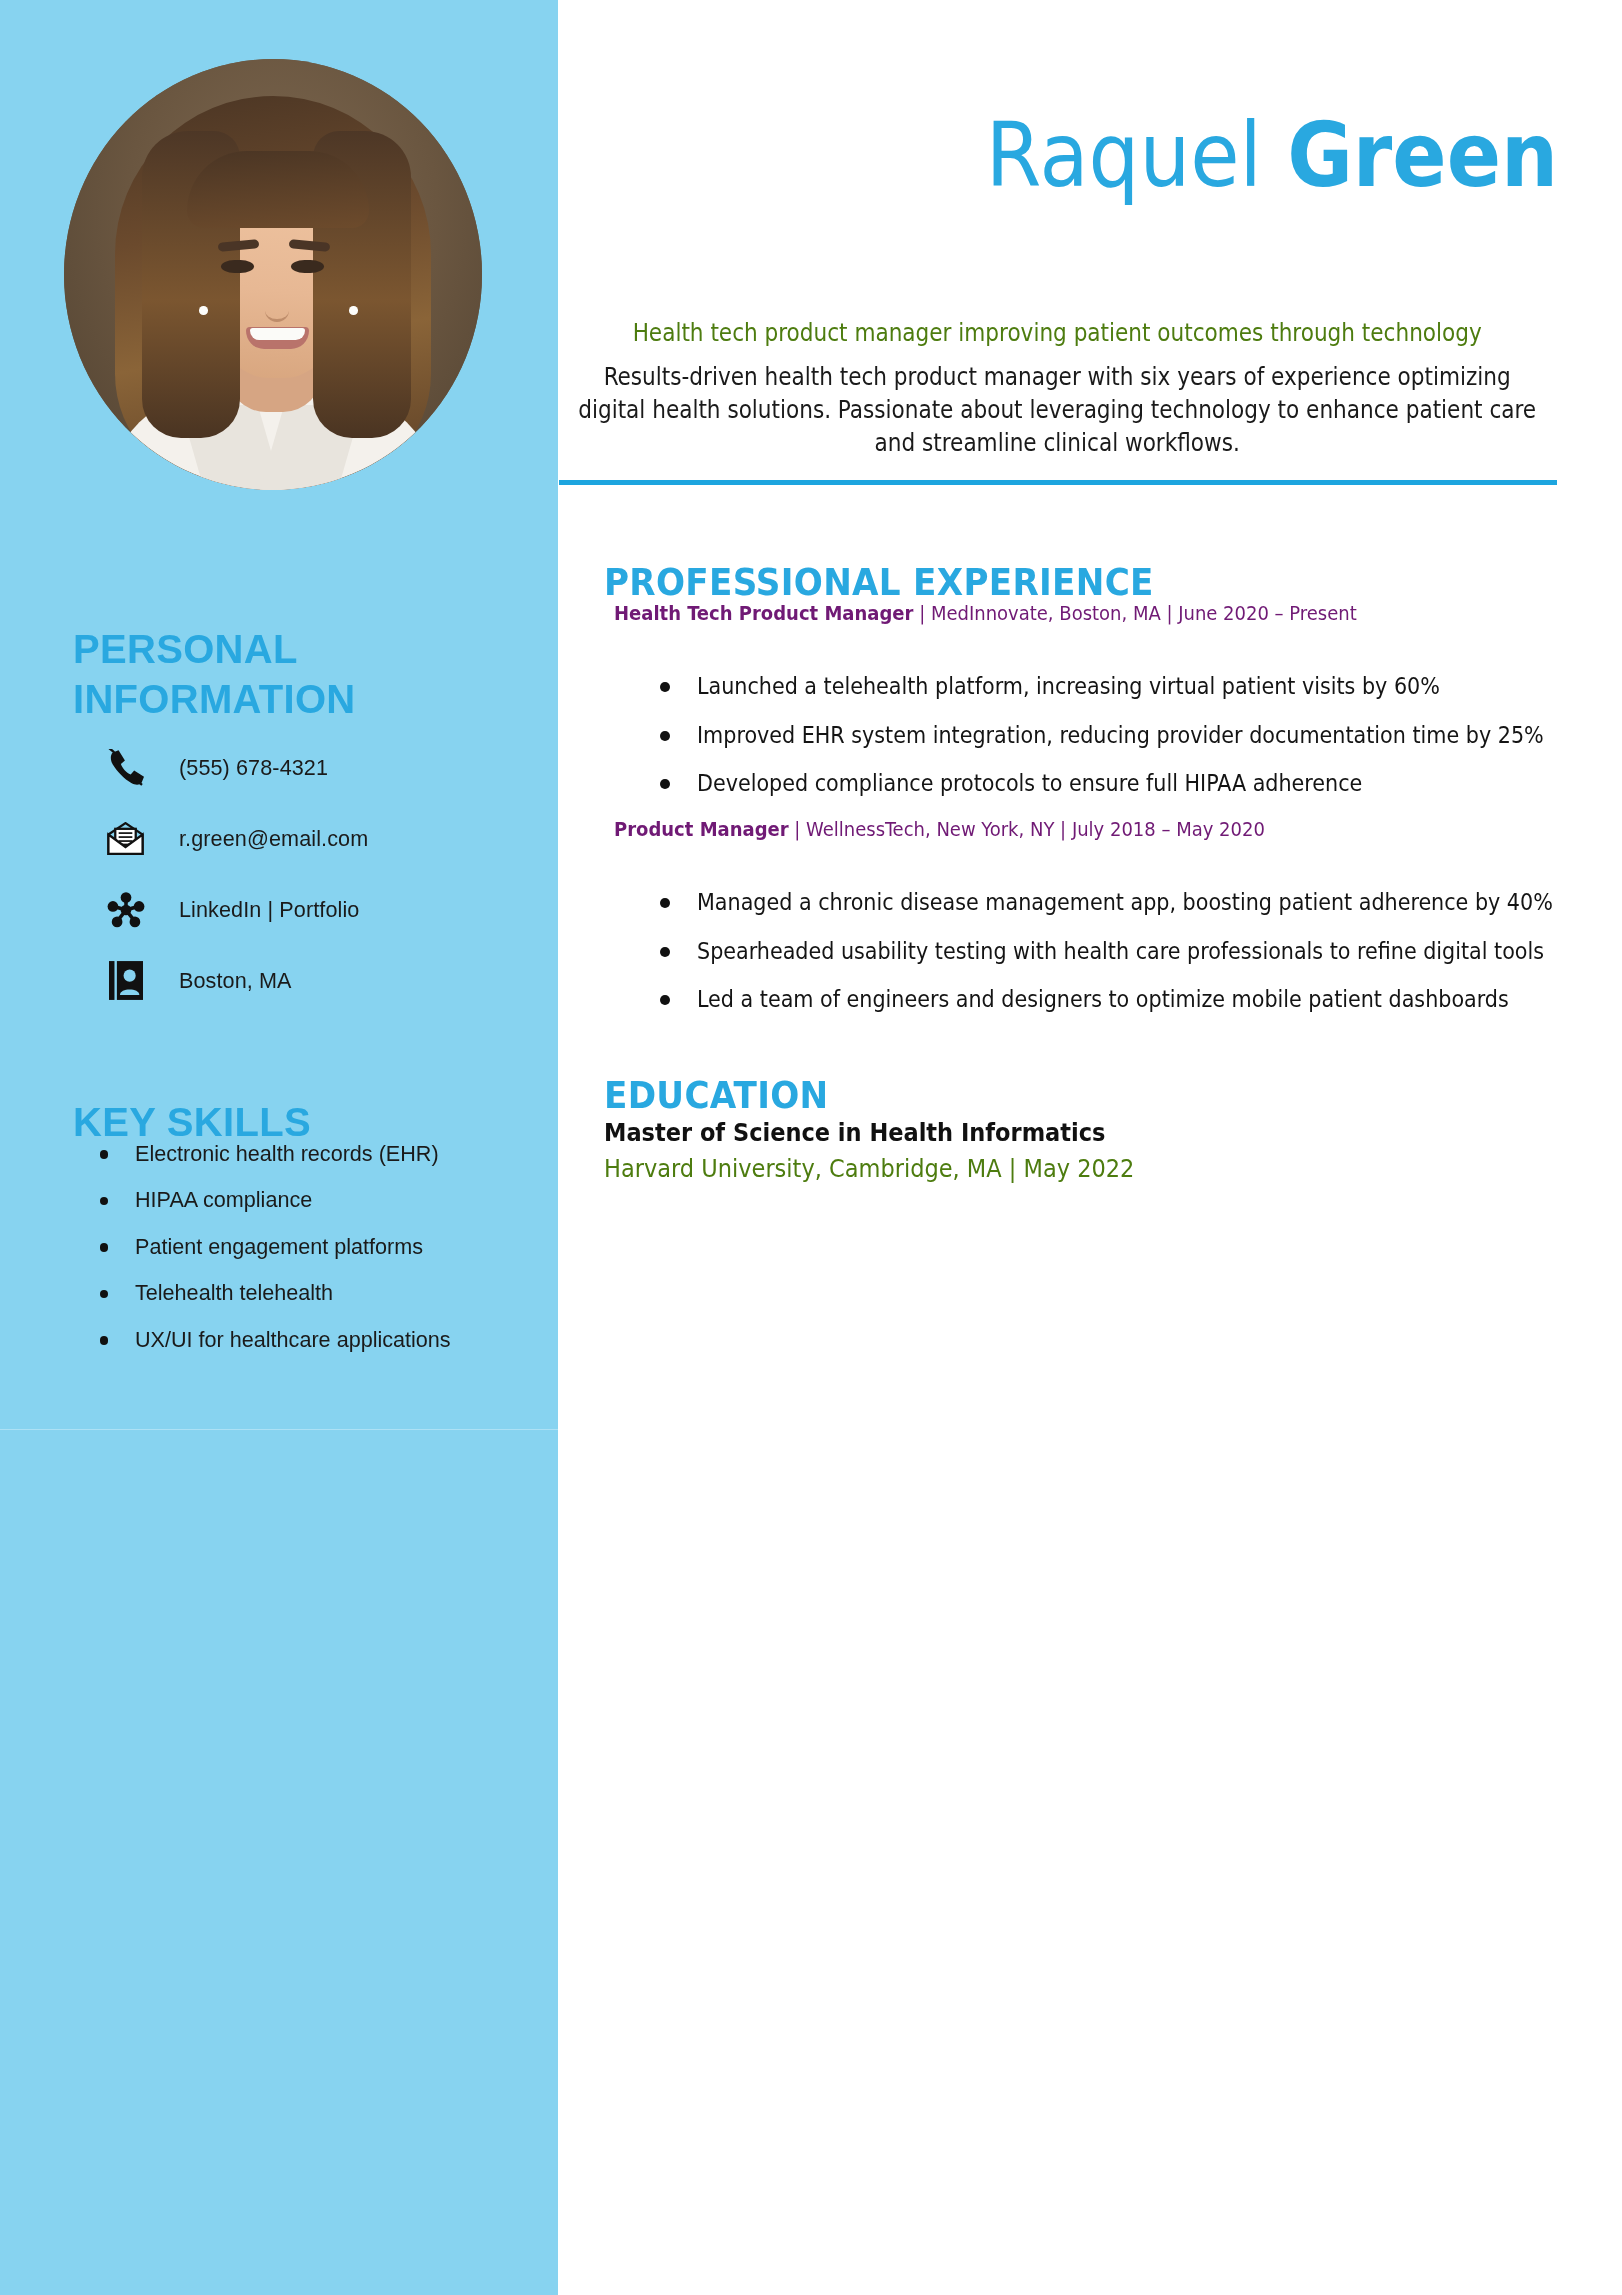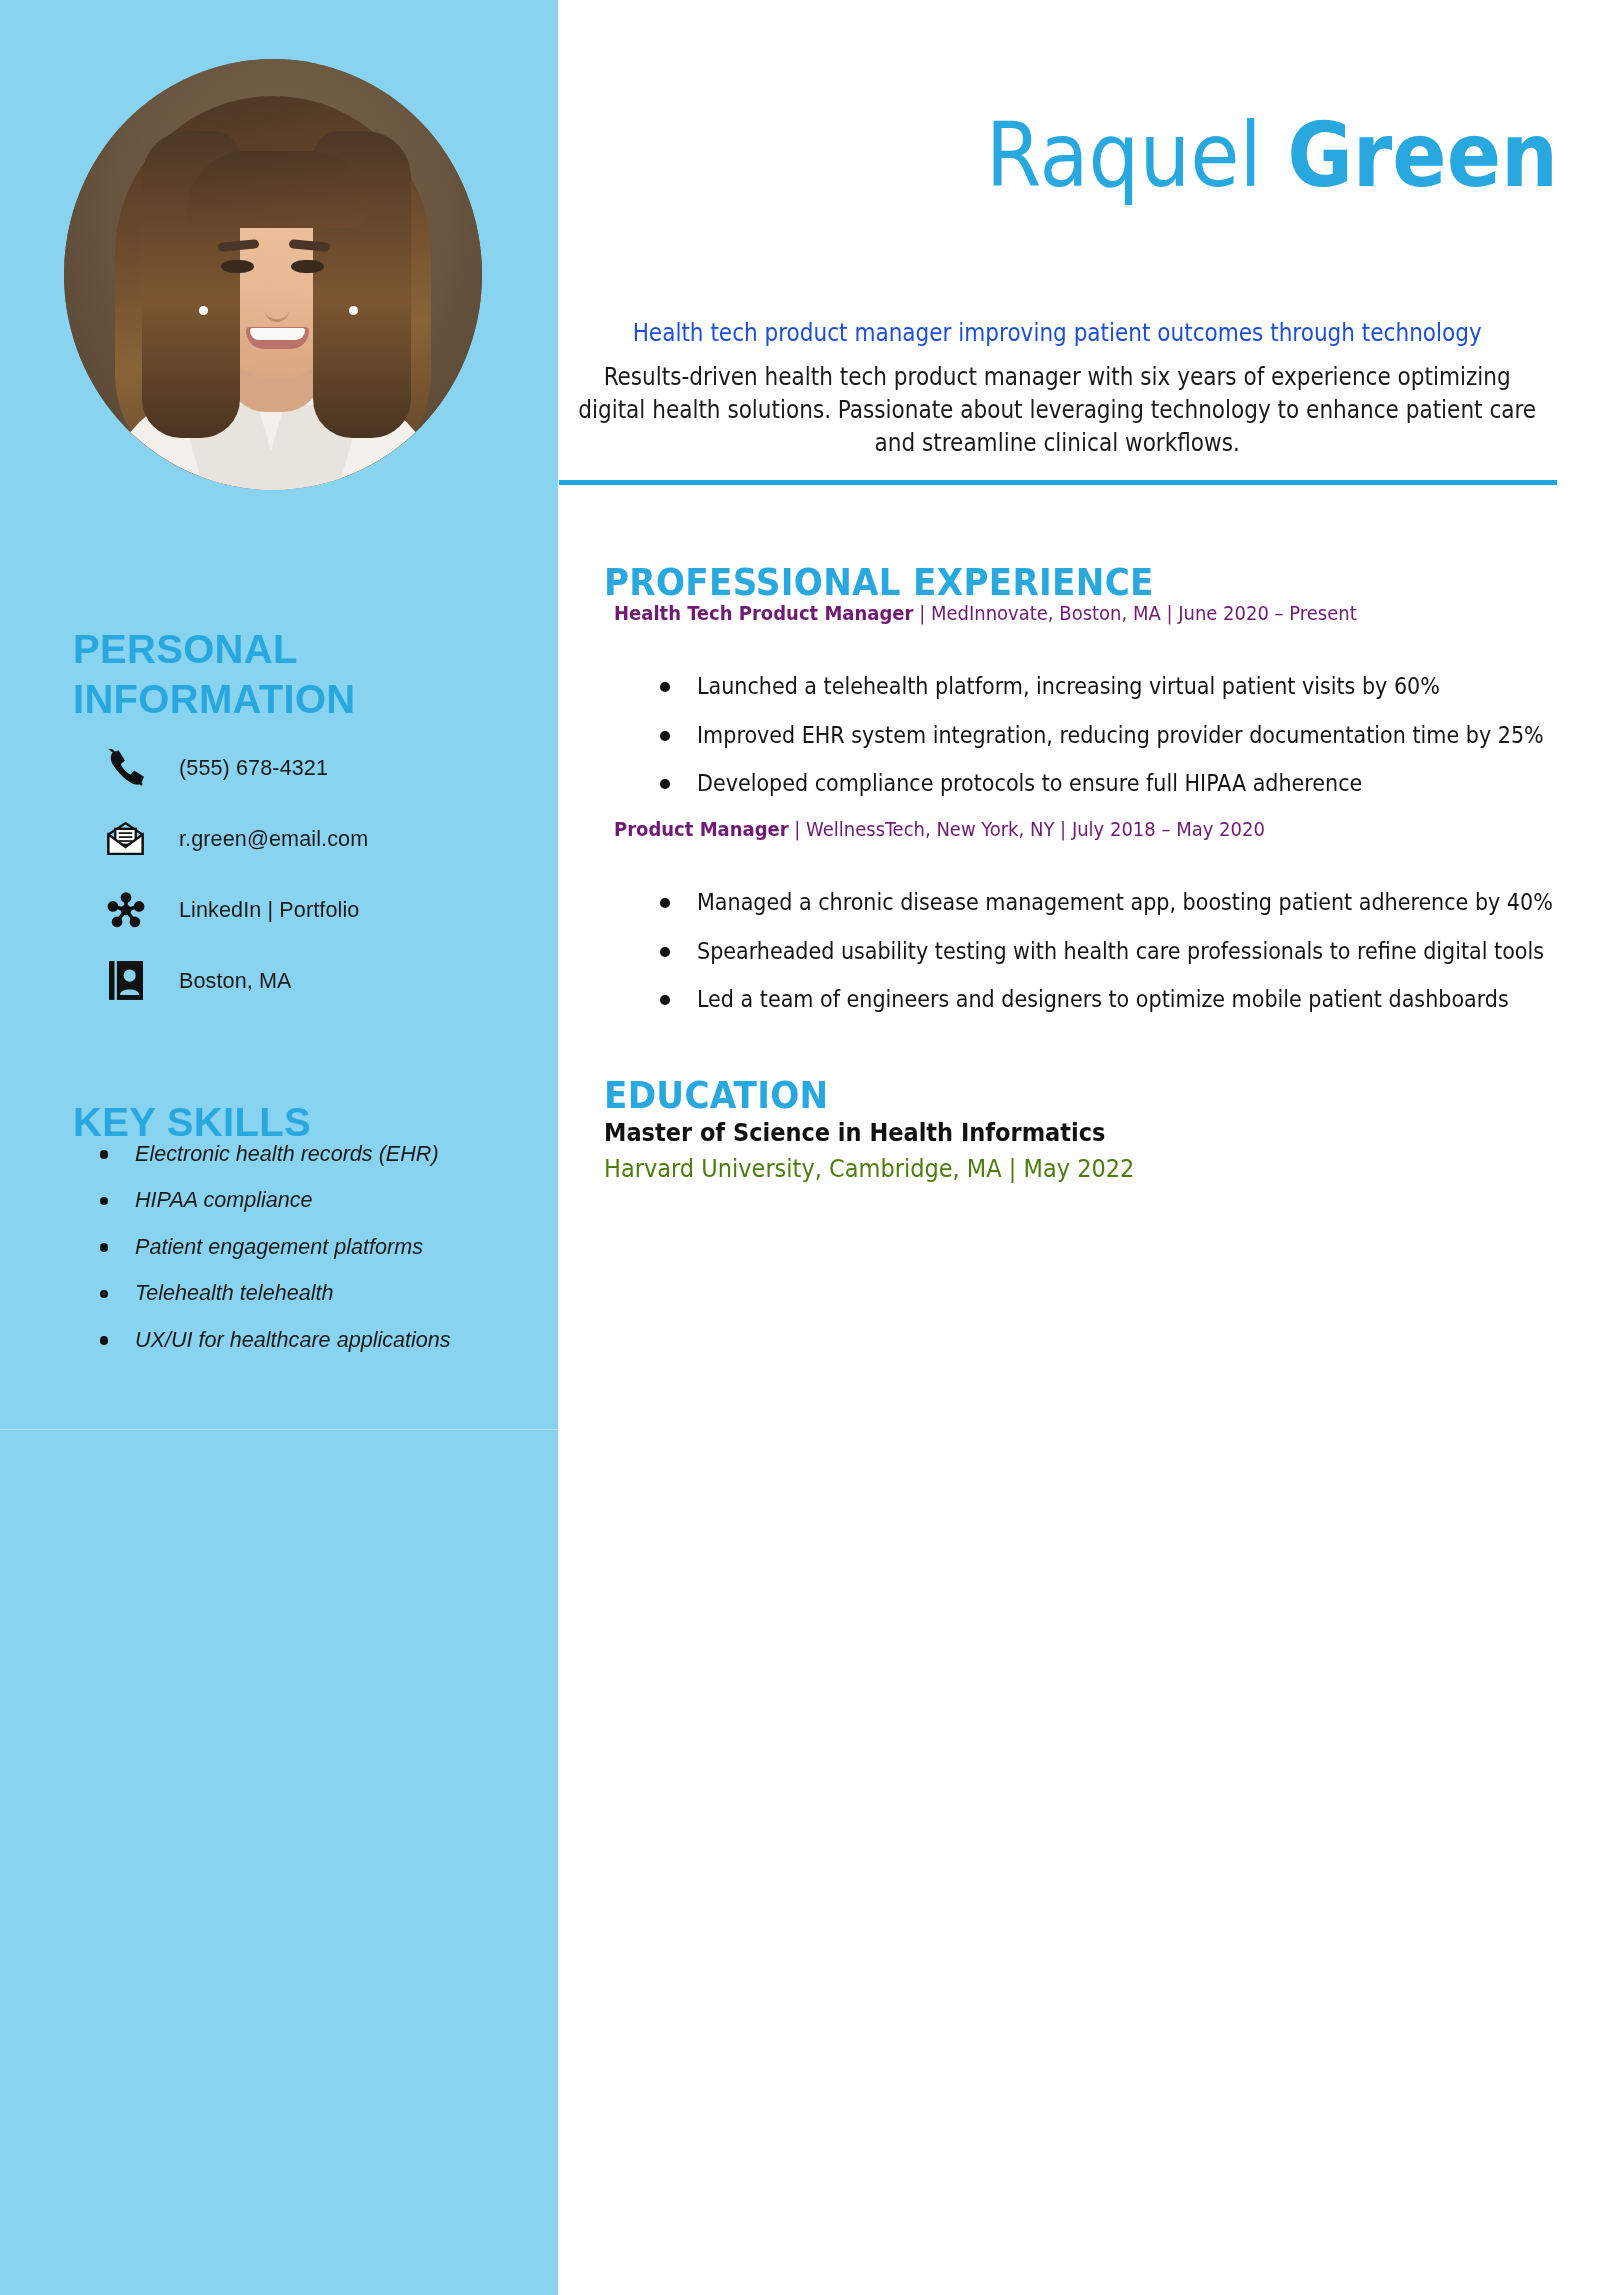--- a/index.html
+++ b/index.html
@@ -208,21 +208,20 @@
 
   
   #skills-list {
     position: absolute;
     left: 97px;
     top: 1141px;
     width: 431px;
     margin: 0;
     padding: 0;
     list-style: none;
-    font-style: italic;
   }
   #skills-list li {
     position: relative;
     padding-left: 38px;
     font-size: 21.6px;
     color: #1a1a1a;
     line-height: 1.18;
     margin-bottom: 21px;
     white-space: nowrap;
   }
@@ -267,21 +266,21 @@
 
   #tagline {
     position: absolute;
     left: 9.2px;
     top: 294px;
     width: 980px;
     text-align: center;
     font-family: "DejaVu Sans Condensed", "Liberation Sans Narrow", "Liberation Sans", sans-serif;
     font-stretch: condensed;
     font-size: 24px;
-    color: #1d4ed8;
+    color: #4d7c0f;
     line-height: 1.32;
   }
   #summary {
     position: absolute;
     left: 9.2px;
     top: 337px;
     width: 980px;
     text-align: center;
     font-family: "DejaVu Sans Condensed", "Liberation Sans Narrow", "Liberation Sans", sans-serif;
     font-stretch: condensed;

